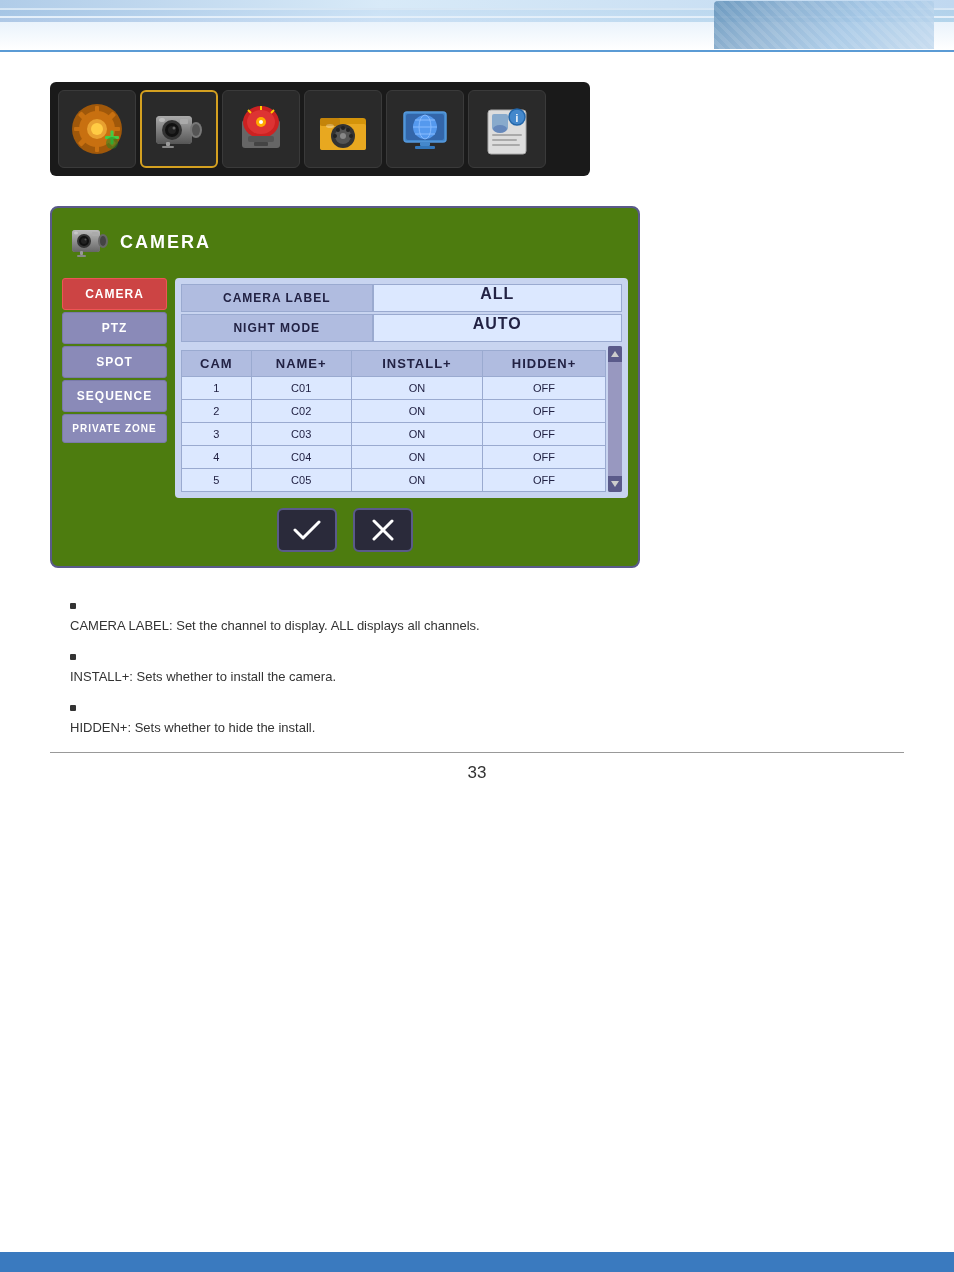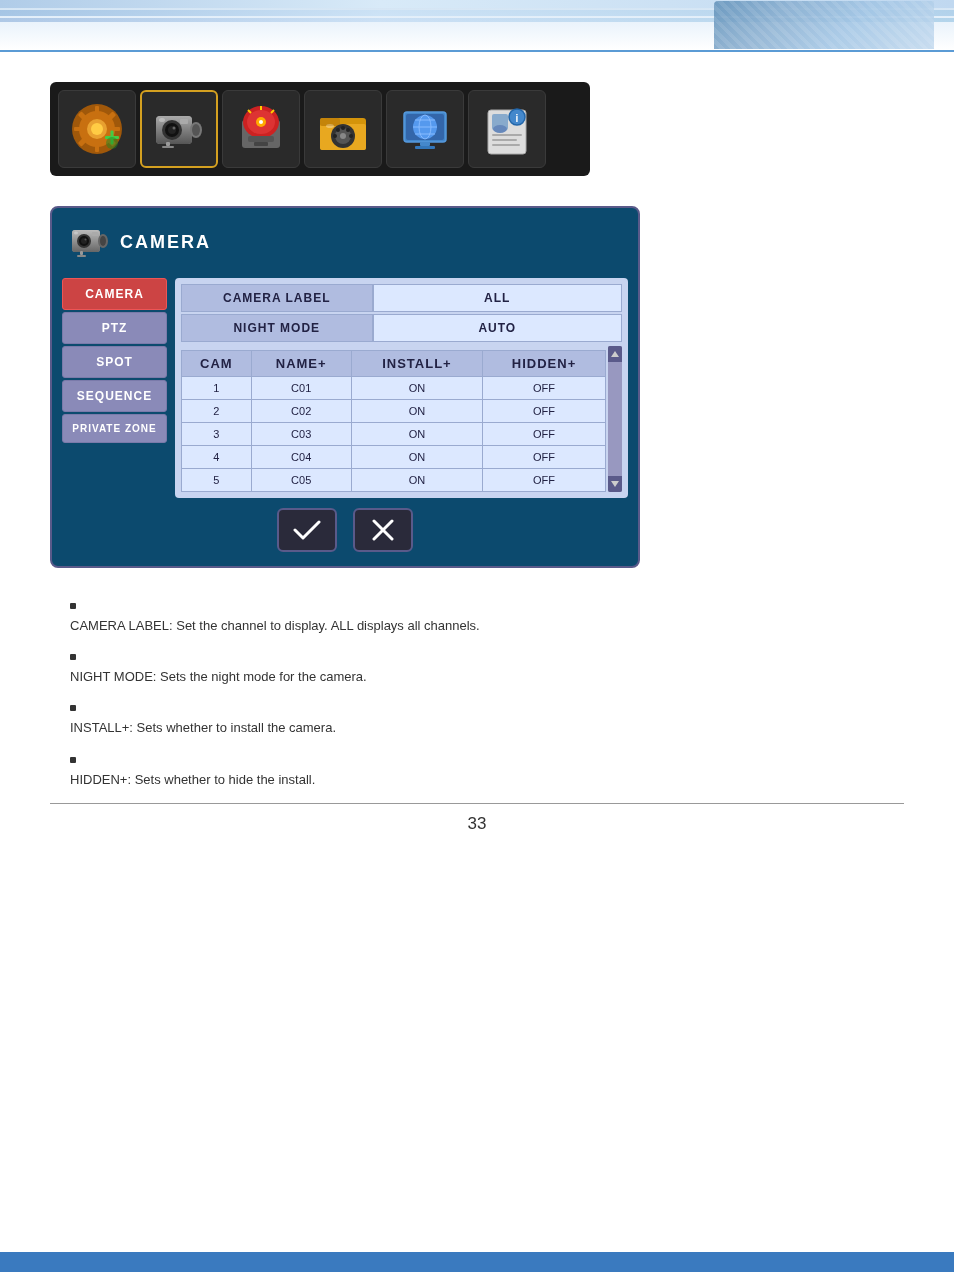--- a/index.html
+++ b/index.html
@@ -60,21 +60,21 @@
 
     
     .icon-svg {
       width: 54px;
       height: 54px;
     }
 
     
     .camera-panel {
       width: 590px;
-      background: #0c4a6e;
+      background: #4d7c0f;
       border-radius: 8px;
       border: 2px solid #5a5a8a;
       padding: 10px;
       position: relative;
       margin-bottom: 30px;
     }
     .panel-header {
       display: flex;
       align-items: center;
       gap: 10px;
@@ -140,24 +140,24 @@
       font-weight: bold;
       letter-spacing: 1px;
       padding: 6px 0;
       flex: 1;
       text-align: center;
       border: 1px solid #9aaad0;
     }
     .settings-value {
       background: #dce8ff;
       color: #222244;
-      font-size: 12px;
+      font-size: 16px;
       font-weight: bold;
       letter-spacing: 1px;
-      padding: 6px 10px;
+      padding: 0 10px;
       flex: 1.2;
       text-align: center;
       border: 1px solid #9aaad0;
     }
 
     
     .camera-table {
       width: 100%;
       border-collapse: collapse;
       margin-top: 4px;
@@ -521,24 +521,20 @@
     </div>
   </div>
 
   <div class="bullet-list">
     <div class="bullet-item">
       <div class="bullet-dot"></div>
       <span>CAMERA LABEL: Set the channel to display. ALL displays all channels.</span>
     </div>
     <div class="bullet-item">
       <div class="bullet-dot"></div>
-      <span>NIGHT MODE: Sets the night mode for the camera.</span>
-    </div>
-    <div class="bullet-item">
-      <div class="bullet-dot"></div>
       <span>INSTALL+: Sets whether to install the camera.</span>
     </div>
     <div class="bullet-item">
       <div class="bullet-dot"></div>
       <span>HIDDEN+: Sets whether to hide the install.</span>
     </div>
   </div>
 
   <hr class="divider-line">
 

